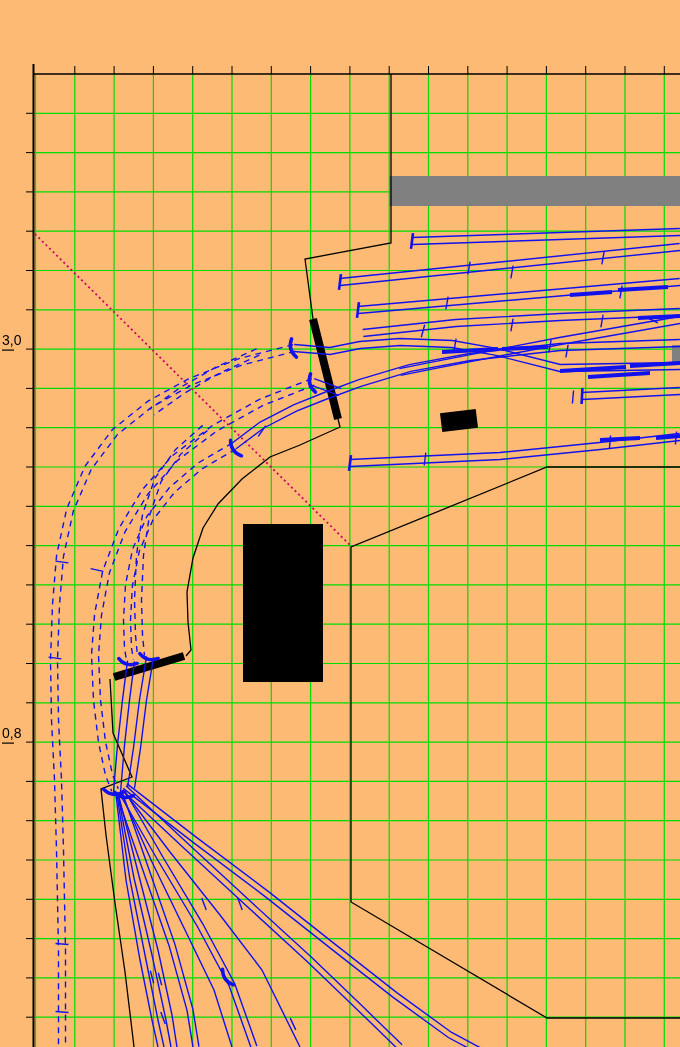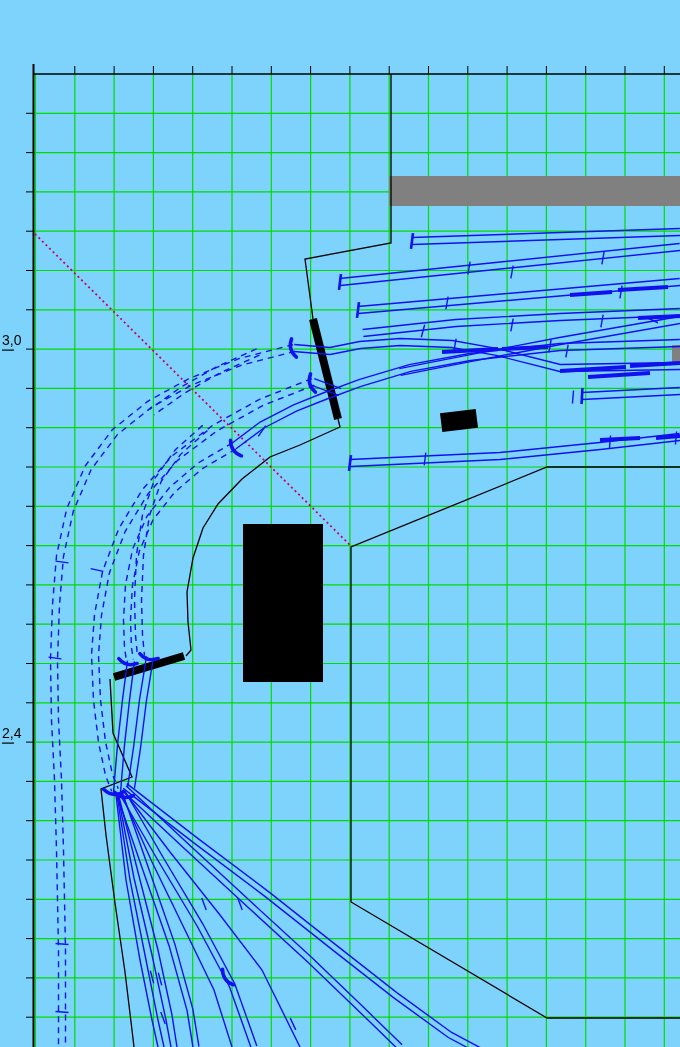--- a/index.html
+++ b/index.html
@@ -1,27 +1,27 @@
 <!DOCTYPE html>
 <html><head>
 <meta charset="utf-8">
 <style>
   html,body{margin:0;padding:0;background:#fff;}
-  #stage{position:relative;width:680px;height:1047px;background:#7dd3fc;overflow:hidden;
+  #stage{position:relative;width:680px;height:1047px;background:#fdba74;overflow:hidden;
          font-family:"Liberation Sans", sans-serif;}
   #plan-svg{position:absolute;left:0;top:0;}
   .axis-label{position:absolute;left:2px;width:30px;font-size:14px;color:#000;
               font-family:"Liberation Sans",sans-serif;}
 </style>
 </head>
 <body>
 
 <div id="stage">
   <span class="axis-label" style="top: 332.1px;">3,0</span>
-  <span class="axis-label" style="top: 725.1px;">2,4</span>
+  <span class="axis-label" style="top: 725.1px;">0,8</span>
 <svg width="680" height="1047" id="plan-svg">
       <line x1="35.5" y1="74" x2="35.5" y2="1047" stroke="#00dc00" stroke-width="1.2"></line>
       <line x1="74.8" y1="74" x2="74.8" y2="1047" stroke="#00dc00" stroke-width="1.2"></line>
       <line x1="114.1" y1="74" x2="114.1" y2="1047" stroke="#00dc00" stroke-width="1.2"></line>
       <line x1="153.39999999999998" y1="74" x2="153.39999999999998" y2="1047" stroke="#00dc00" stroke-width="1.2"></line>
       <line x1="192.7" y1="74" x2="192.7" y2="1047" stroke="#00dc00" stroke-width="1.2"></line>
       <line x1="232" y1="74" x2="232" y2="1047" stroke="#00dc00" stroke-width="1.2"></line>
       <line x1="271.3" y1="74" x2="271.3" y2="1047" stroke="#00dc00" stroke-width="1.2"></line>
       <line x1="310.6" y1="74" x2="310.6" y2="1047" stroke="#00dc00" stroke-width="1.2"></line>
       <line x1="349.90000000000003" y1="74" x2="349.90000000000003" y2="1047" stroke="#00dc00" stroke-width="1.2"></line>

